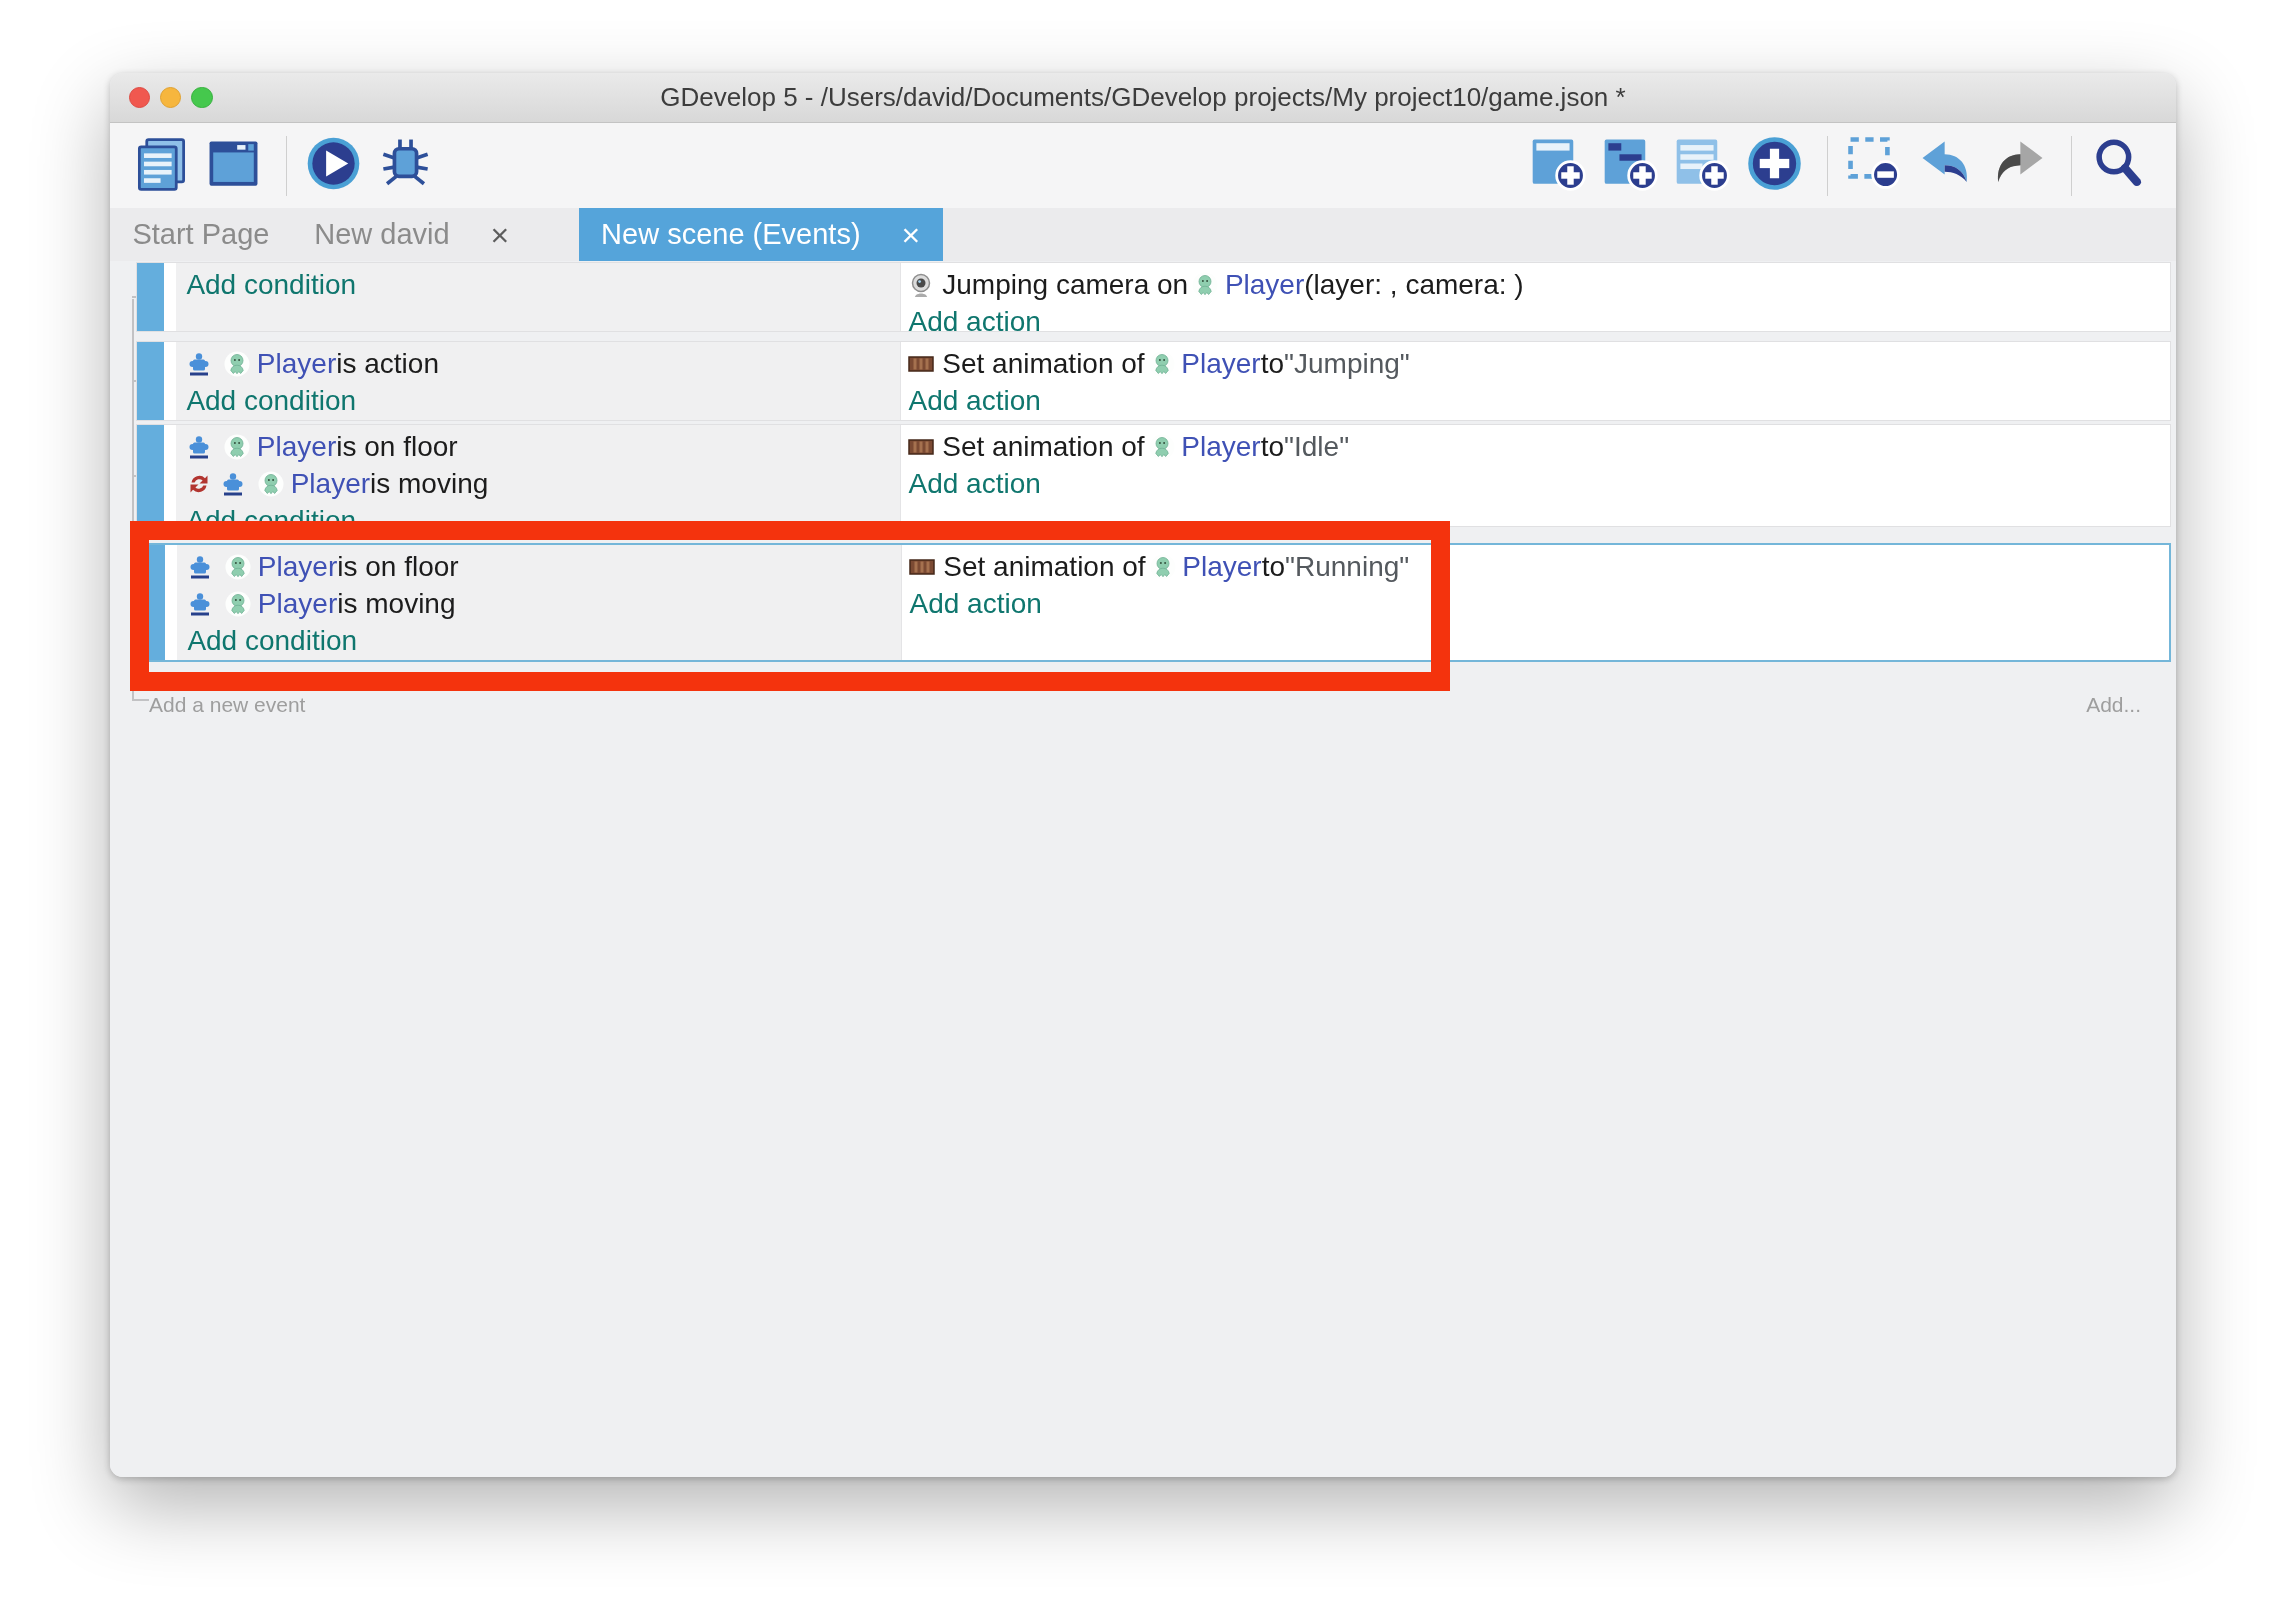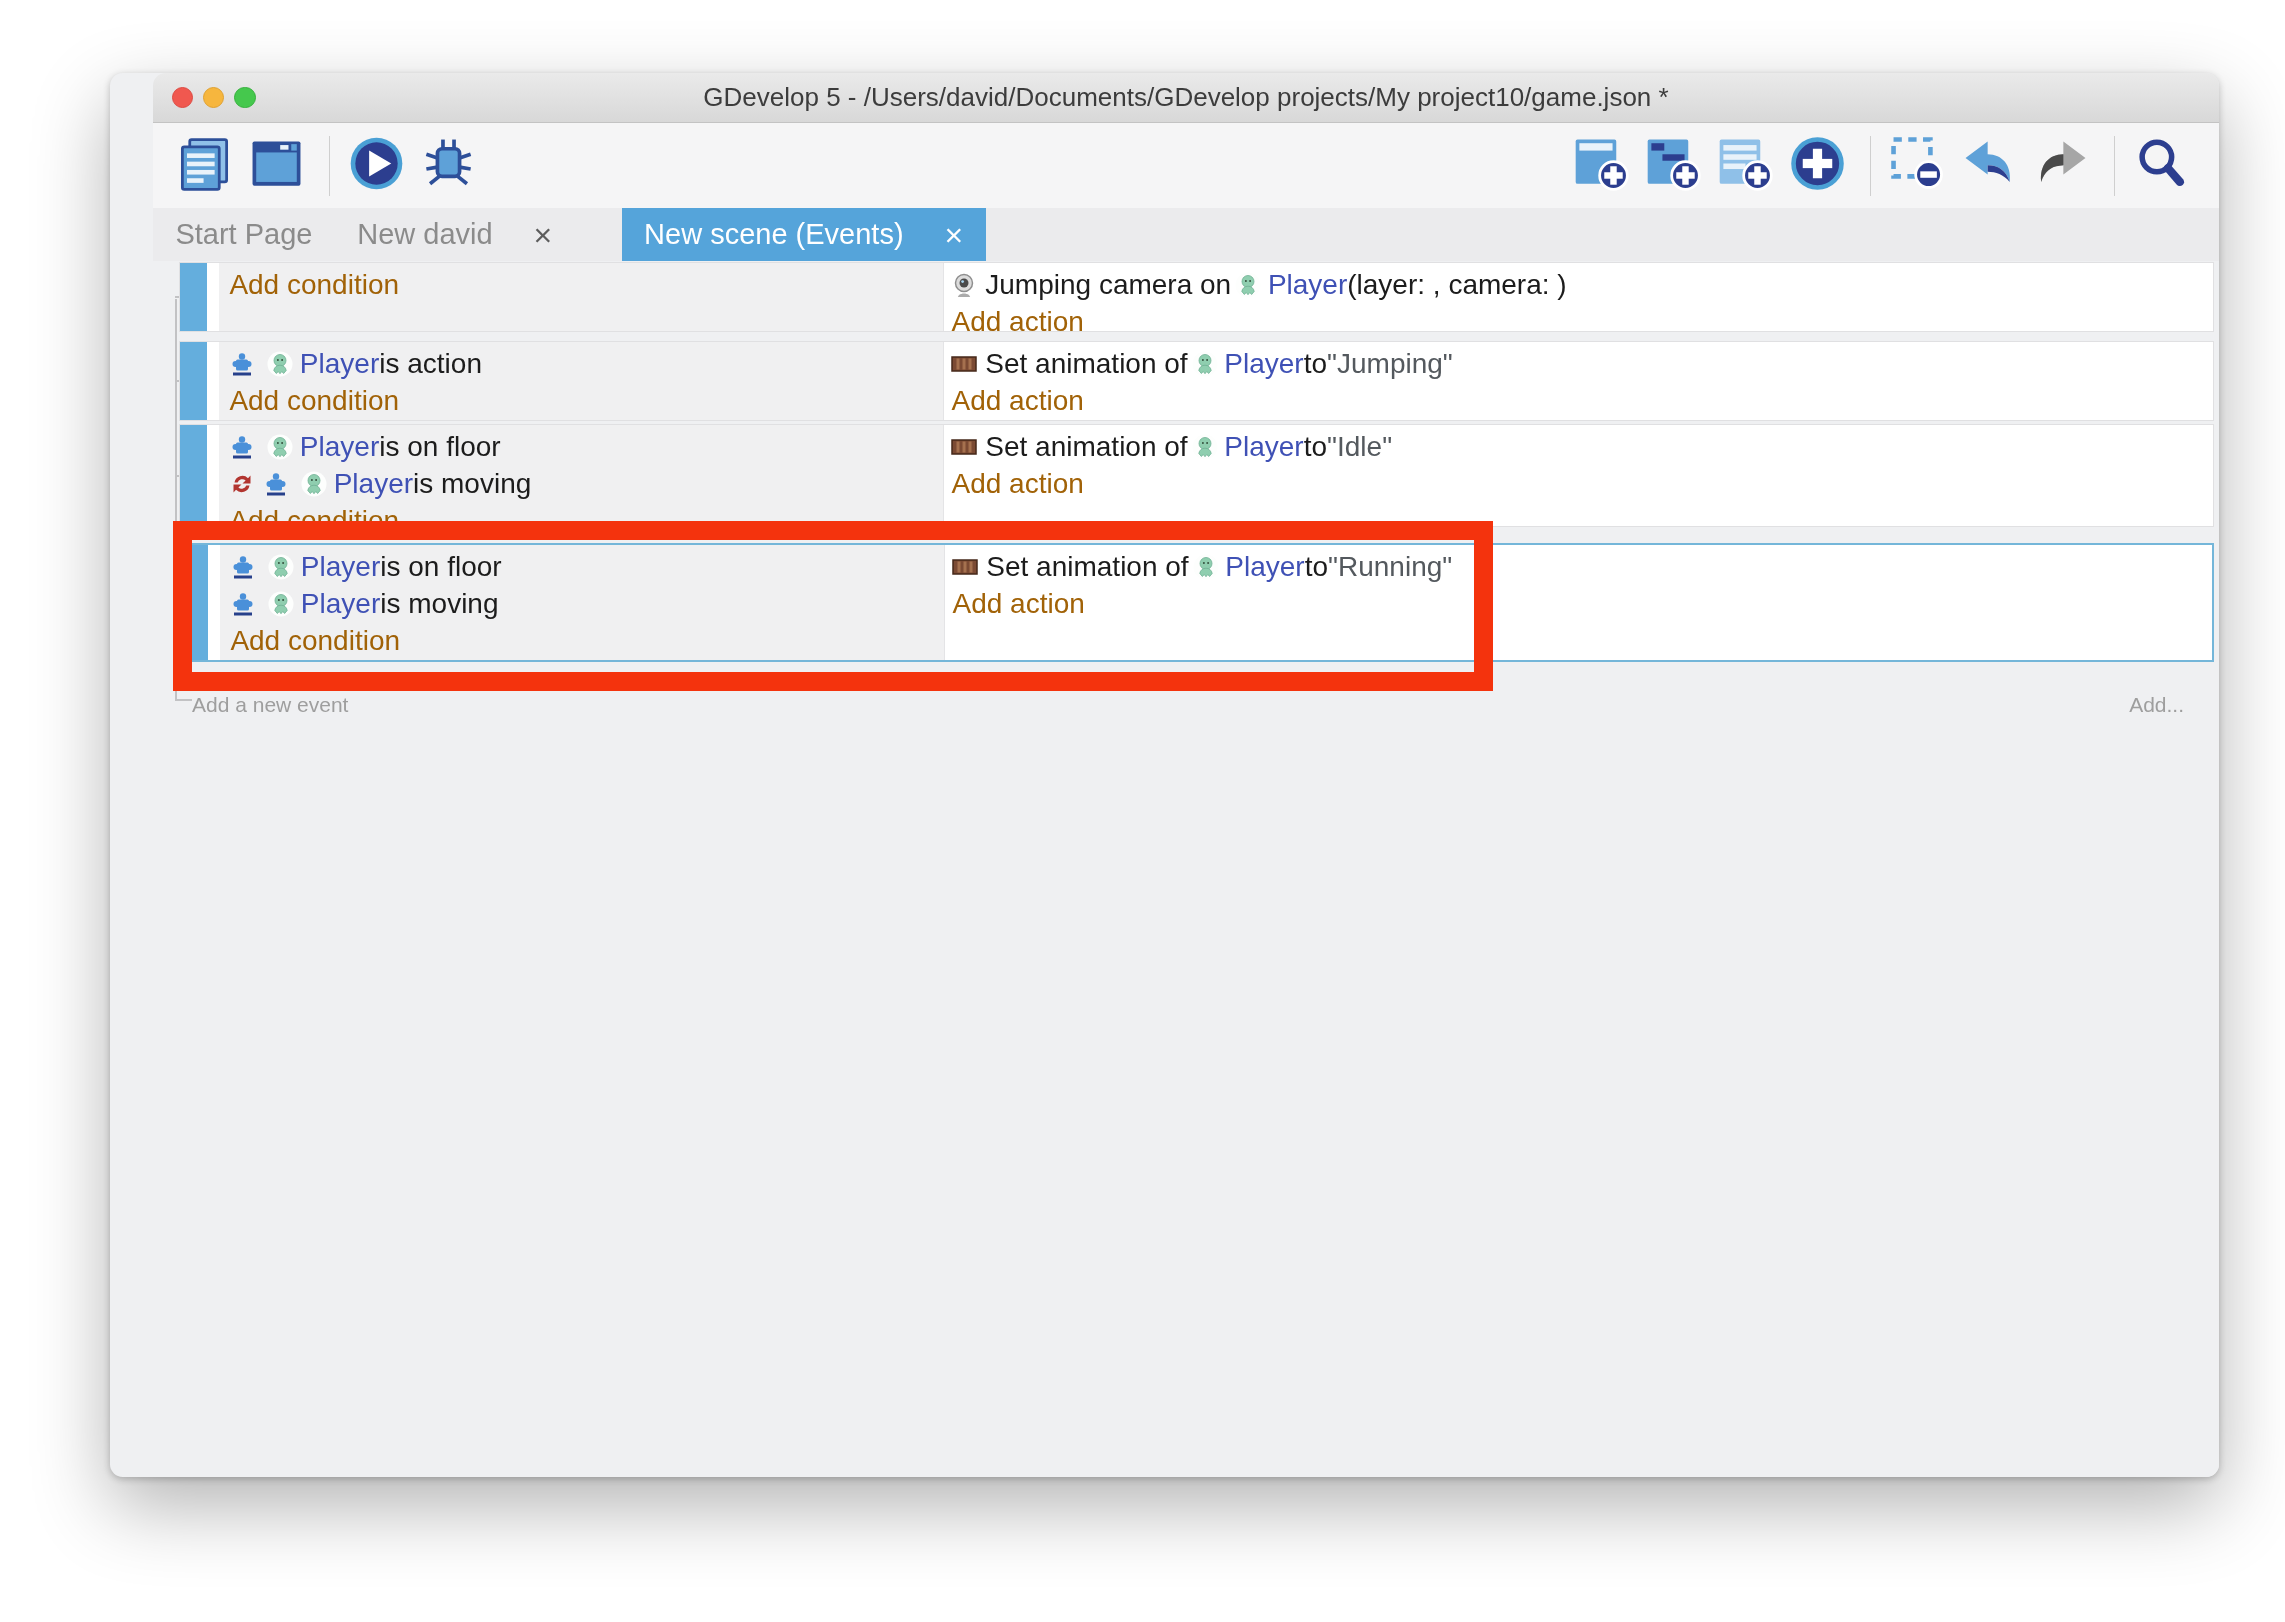--- a/index.html
+++ b/index.html
@@ -1,19 +1,19 @@
 <!DOCTYPE html>
 <html><head>
 <meta charset="utf-8">
 <style>
   html,body{margin:0;padding:0;width:2286px;height:1623px;background:#ffffff;
     font-family:"Liberation Sans","DejaVu Sans",sans-serif;overflow:hidden;position:relative;}
   .window{position:absolute;left:110px;top:73px;width:2066px;height:1404px;border-radius:12.7px;
     background:#eff0f2;box-shadow:0 29px 78px rgba(0,0,0,.30),0 2px 7.8px rgba(0,0,0,.22);
-    display:flex;flex-direction:column;padding-left:43px;}
+    display:flex;flex-direction:column;}
   
   .titlebar{height:49px;flex:0 0 49px;background:linear-gradient(#eaeaea,#d8d8d8);
     border-bottom:1px solid #c3c3c3;border-radius:12.7px 12.7px 0 0;position:relative;
     display:flex;align-items:center;justify-content:center;}
   .lights{position:absolute;left:18.5px;top:0;height:100%;display:flex;align-items:center;gap:9.8px;}
   .light{width:21.5px;height:21.5px;border-radius:50%;box-sizing:border-box;}
   .light.red{background:#f0584f;border:1px solid #dd4a42;}
   .light.yellow{background:#f6b63e;border:1px solid #e0a130;}
   .light.green{background:#45c84d;border:1px solid #35b13c;}
   .title{font-size:26px;color:#3c3c3c;white-space:nowrap;}
@@ -40,21 +40,21 @@
   .cond-cell{flex:0 0 725px;background:#f0f0f1;border-right:1px solid #e4e4e6;
     padding:3.9px 0 0 10.7px;box-sizing:border-box;cursor:pointer;margin-left:11.7px;}
   .act-cell{flex:1;background:#ffffff;padding:3.9px 0 0 7.8px;box-sizing:border-box;cursor:pointer;}
   .line{height:37px;display:flex;align-items:center;font-size:28px;color:#1c1c1c;white-space:nowrap;overflow:hidden;}
   .line .row-icon{width:26px;height:26px;display:inline-flex;margin-right:7.8px;flex:0 0 auto;}
   .line .row-icon svg{width:26px;height:26px;}
   .line .obj-icon{width:26px;height:26px;display:inline-flex;margin:0 6.8px 0 3.9px;flex:0 0 auto;}
   .line .obj-icon svg{width:26px;height:26px;}
   .obj{font-weight:normal;color:#3f51b5;}
   .str{color:#54595e;}
-  .placeholder{color:#a16207;}
+  .placeholder{color:#0f766e;}
   .addrow{position:absolute;left:0;top:428px;width:100%;height:43px;font-size:21px;color:#9e9e9e;}
   .addrow .addnew{position:absolute;left:39px;top:3.9px;cursor:pointer;}
   .addrow .addmore{position:absolute;right:35px;top:3.9px;cursor:pointer;}
   .red-box{position:absolute;left:19.5px;top:260px;width:1320px;height:170px;box-sizing:border-box;
     border:19.5px solid #f4330d;z-index:6;pointer-events:none;}
 </style>
 </head>
 <body>
 
 <div class="window">

